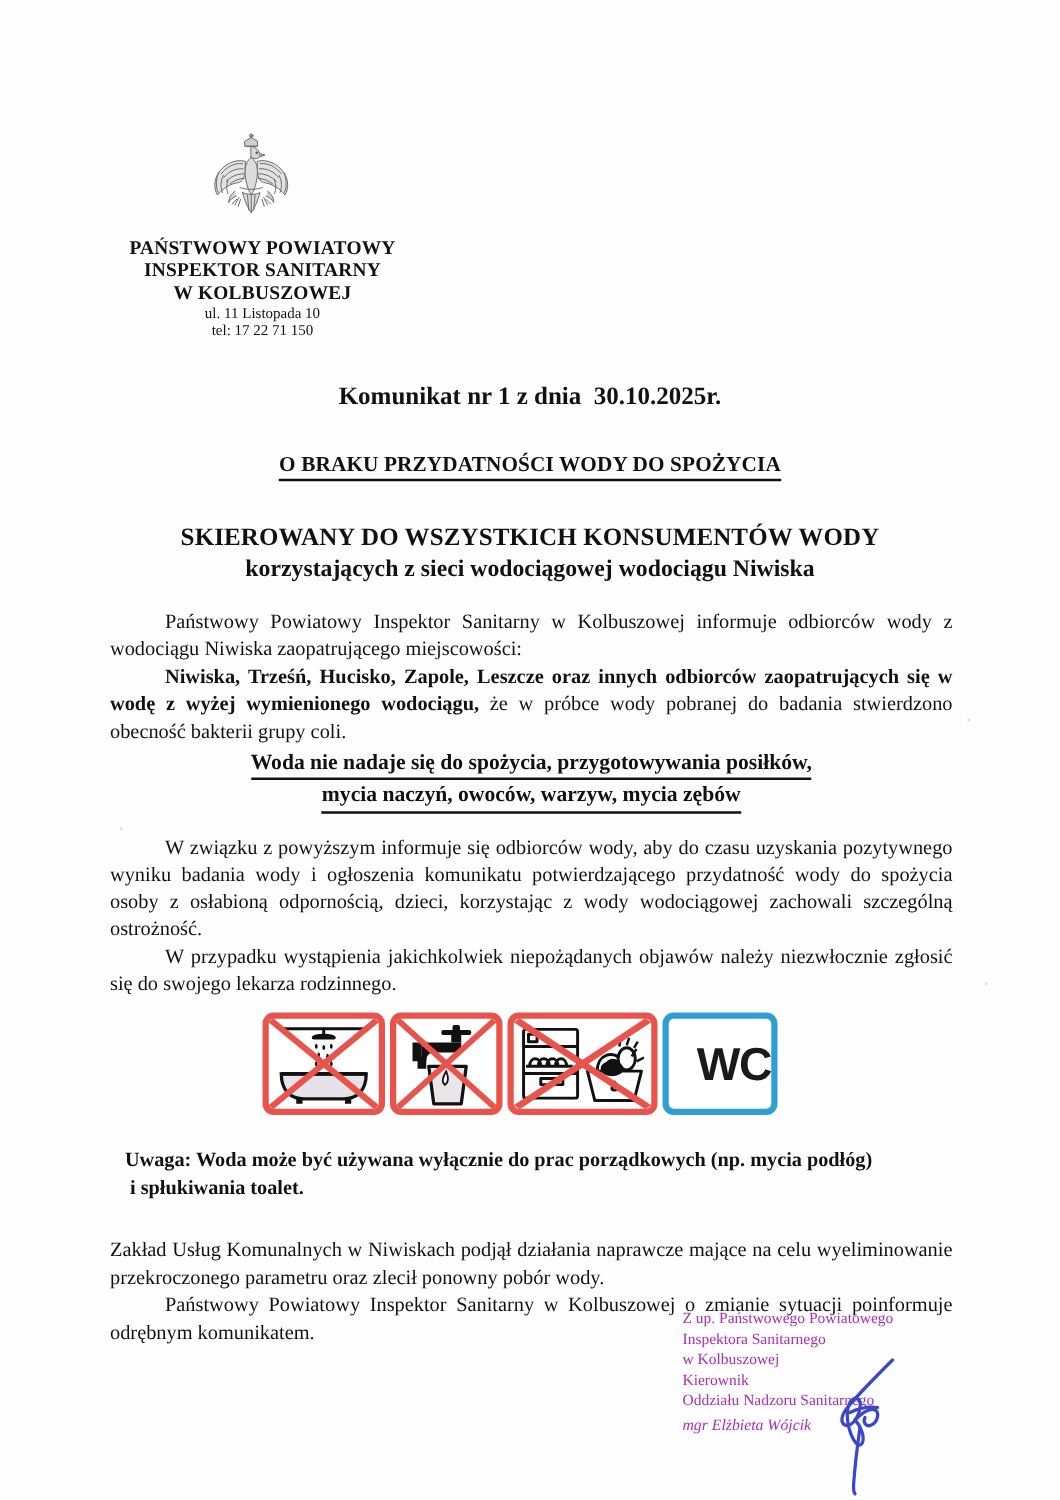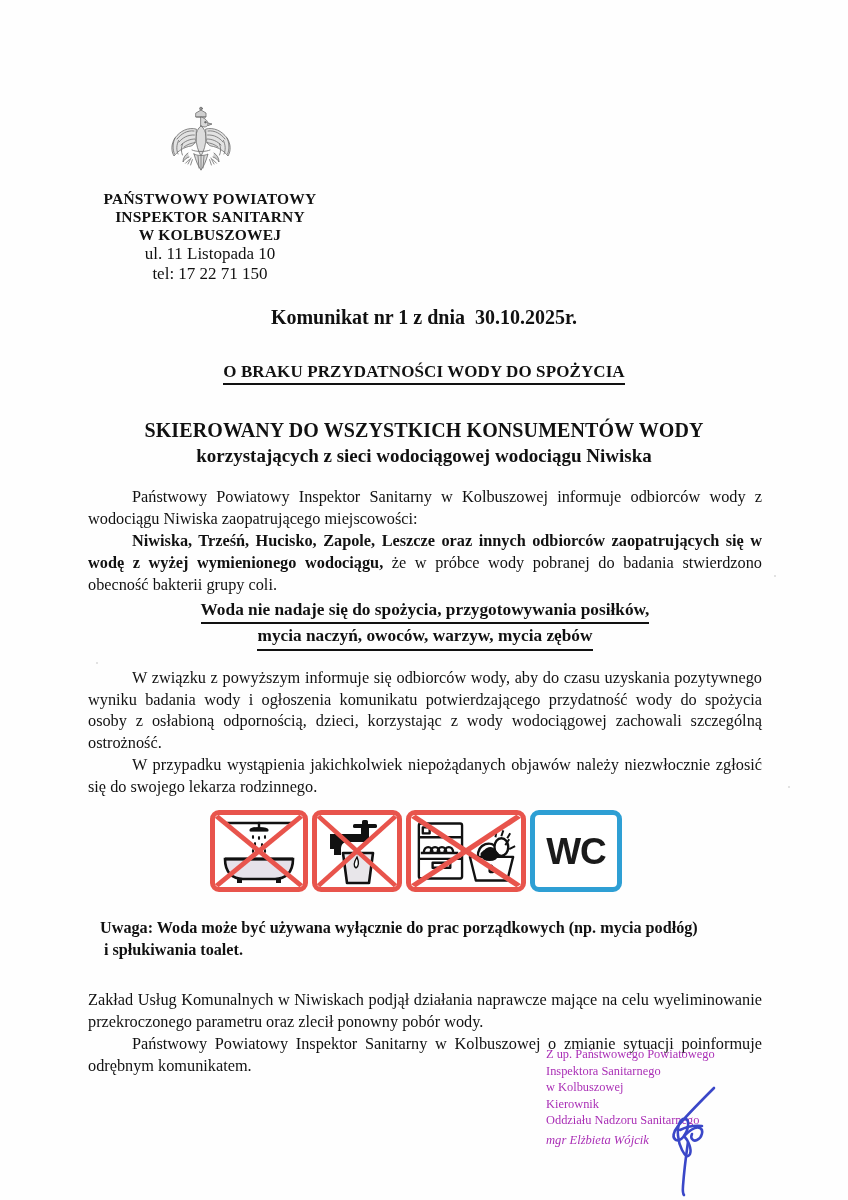--- a/index.html
+++ b/index.html
@@ -53,21 +53,21 @@
     line-height: 1.16;
   }
   .office-line-bold {
     font-weight: bold;
     font-size: 15.5px;
     letter-spacing: 0.2px;
     white-space: nowrap;
   }
   .office-line-plain {
     font-weight: normal;
-    font-size: 17px;
+    font-size: 12px;
     white-space: nowrap;
   }
 
   .place-date {
     position: absolute;
     left: 470px;
     top: 88px;
     width: 340px;
     font-size: 16px;
     text-align: left;
@@ -169,21 +169,21 @@
     border: 5px solid #e8544c;
   }
   .picto.w-bath { width: 98px; }
   .picto.w-tap  { width: 90px; }
   .picto.w-dish { width: 120px; }
   .picto.wc {
     width: 92px;
     border: 5px solid #2e9fd4;
     display: flex;
     align-items: center;
-    justify-content: center;
+    justify-content: flex-end;
   }
   .picto svg { display: block; width: 100%; height: 100%; }
   .wc-text {
     font-family: "Liberation Sans", sans-serif;
     font-weight: bold;
     font-size: 37px;
     color: #1a1a1a;
     letter-spacing: -1px;
     line-height: 1;
   }

